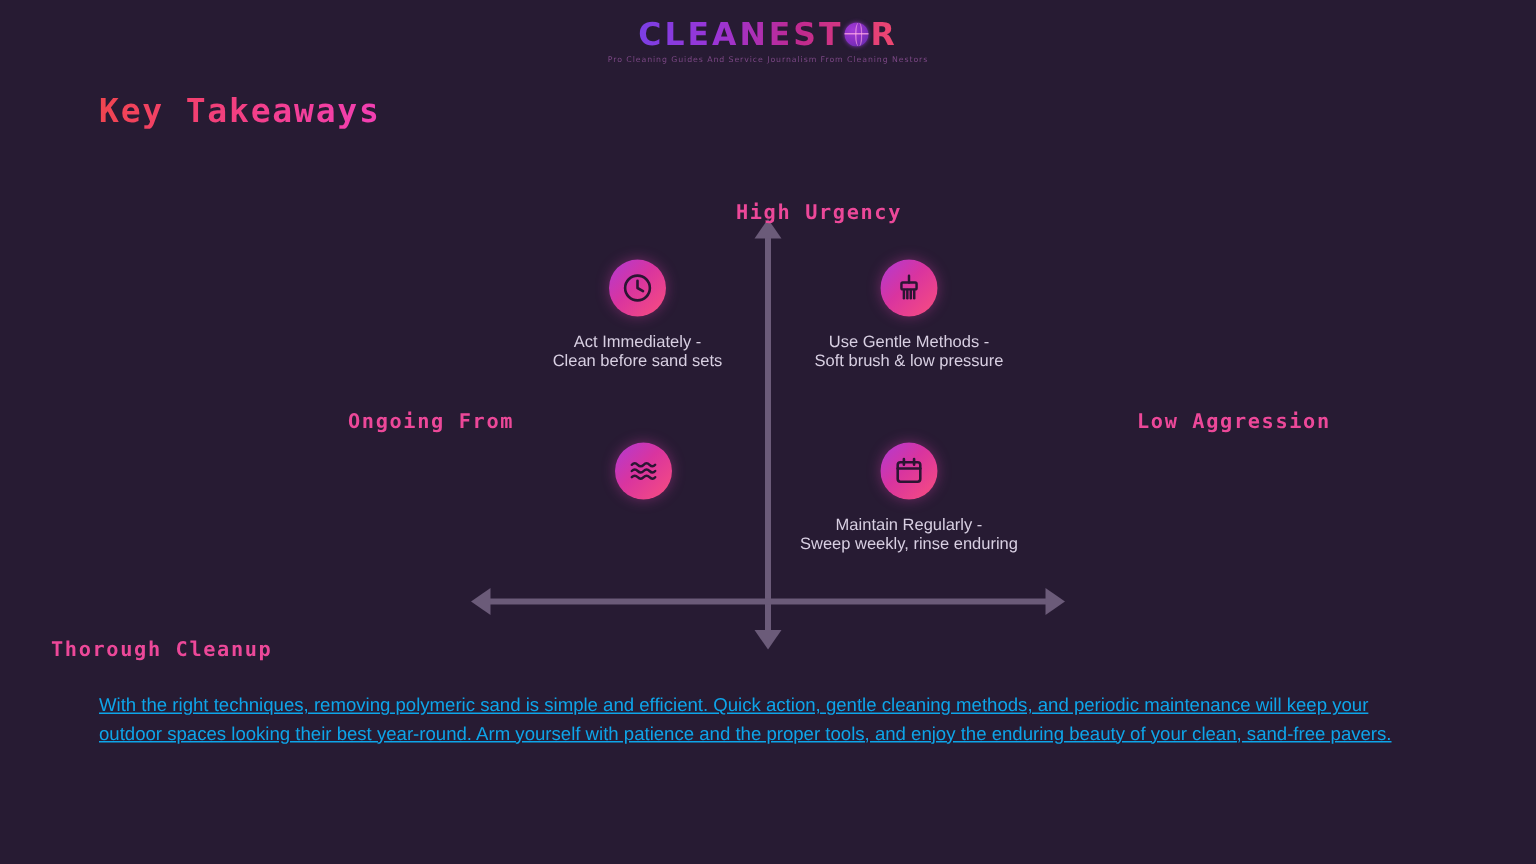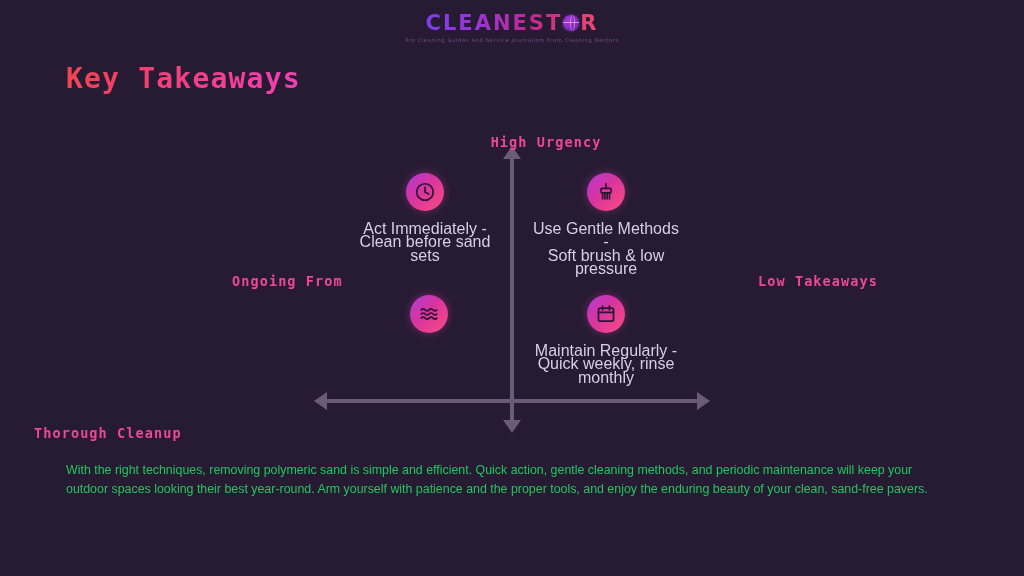--- a/index.html
+++ b/index.html
@@ -57,21 +57,21 @@
     font-size:5.2px; letter-spacing:.62px;
     color:#8a4f93;
     opacity:.85;
     white-space:nowrap;
   }
 
   
   .title {
     position:absolute; left:66px; top:62px;
     font-family:"DejaVu Sans Mono", monospace;
-    font-size:28px; font-weight:700; letter-spacing:1.2px;
+    font-size:22px; font-weight:700; letter-spacing:1.2px;
     background:linear-gradient(100deg,#f0454f 0%, #f2406a 28%, #f33f8f 60%, #f23fb5 100%);
     -webkit-background-clip:text; background-clip:text;
     color:transparent; -webkit-text-fill-color:transparent;
     white-space:nowrap;
   }
 
   
   .matrix { position:absolute; left:0; top:120px; width:1024px; height:330px; }
 
   .axis-line {
@@ -127,33 +127,34 @@
     background:linear-gradient(135deg,#b13ad4 0%, #d9349f 45%, #f94e7e 100%);
     display:flex; align-items:center; justify-content:center;
     box-shadow:0 0 9px rgba(200,60,160,.45);
     flex:0 0 auto;
   }
   .badge svg { display:block; }
 
   .cell-text {
     margin-top:11px;
     font-family:"Liberation Sans", sans-serif;
-    font-size:16px; line-height:13.4px;
+    font-size:11px; line-height:13.4px;
     color:#d8cfe2;
     text-align:center;
     width:150px;
   }
 
   
   .footer {
     position:absolute; left:66px; top:461px; width:882px;
     font-family:"Liberation Sans", sans-serif;
     font-size:12.4px; line-height:18.6px;
-    color:#22c55e;
+    color:#0ea5e9;
     text-align:left;
+    text-decoration:underline;
   }
 </style>
 </head>
 <body>
 
 <div id="stage">
 
   <div class="logo-wrap">
     <div class="logo-text">
       <span class="seg">CLEANE</span>
@@ -173,21 +174,21 @@
     <div class="axis-line v-axis"></div>
     <div class="axis-line h-axis"></div>
     <div class="arrow arrow-up"></div>
     <div class="arrow arrow-down"></div>
     <div class="arrow arrow-left"></div>
     <div class="arrow arrow-right"></div>
 
     <div class="axis-label lbl-top">High Urgency</div>
     <div class="axis-label lbl-bottom">Thorough Cleanup</div>
     <div class="axis-label lbl-left">Ongoing From</div>
-    <div class="axis-label lbl-right">Low Takeaways</div>
+    <div class="axis-label lbl-right">Low Aggression</div>
 
     <div class="cell cell-tl">
       <div class="badge">
         <svg width="22" height="22" viewBox="0 0 24 24" fill="none" stroke="#2b1533" stroke-width="1.9" stroke-linecap="round" stroke-linejoin="round">
           <circle cx="12" cy="12" r="9"></circle>
           <polyline points="12,6.8 12,12 16,14.2"></polyline>
         </svg>
       </div>
       <div class="cell-text">
         <span>Act Immediately -</span><br>
@@ -226,21 +227,21 @@
       <div class="badge">
         <svg width="22" height="22" viewBox="0 0 24 24" fill="none" stroke="#2b1533" stroke-width="1.9" stroke-linecap="round" stroke-linejoin="round">
           <rect x="3.8" y="5.6" width="16.4" height="14.2" rx="2"></rect>
           <line x1="3.8" y1="10.2" x2="20.2" y2="10.2"></line>
           <line x1="8.3" y1="3.3" x2="8.3" y2="7.4"></line>
           <line x1="15.7" y1="3.3" x2="15.7" y2="7.4"></line>
         </svg>
       </div>
       <div class="cell-text">
         <span>Maintain Regularly -</span><br>
-        <span>Quick weekly, rinse monthly</span>
+        <span>Sweep weekly, rinse enduring</span>
       </div>
     </div>
 
   </div>
 
   <div class="footer">With the right techniques, removing polymeric sand is simple and efficient. Quick action, gentle cleaning methods, and periodic maintenance will keep your outdoor spaces looking their best year-round. Arm yourself with patience and the proper tools, and enjoy the enduring beauty of your clean, sand-free pavers.</div>
 
 </div>
 
 </body></html>

